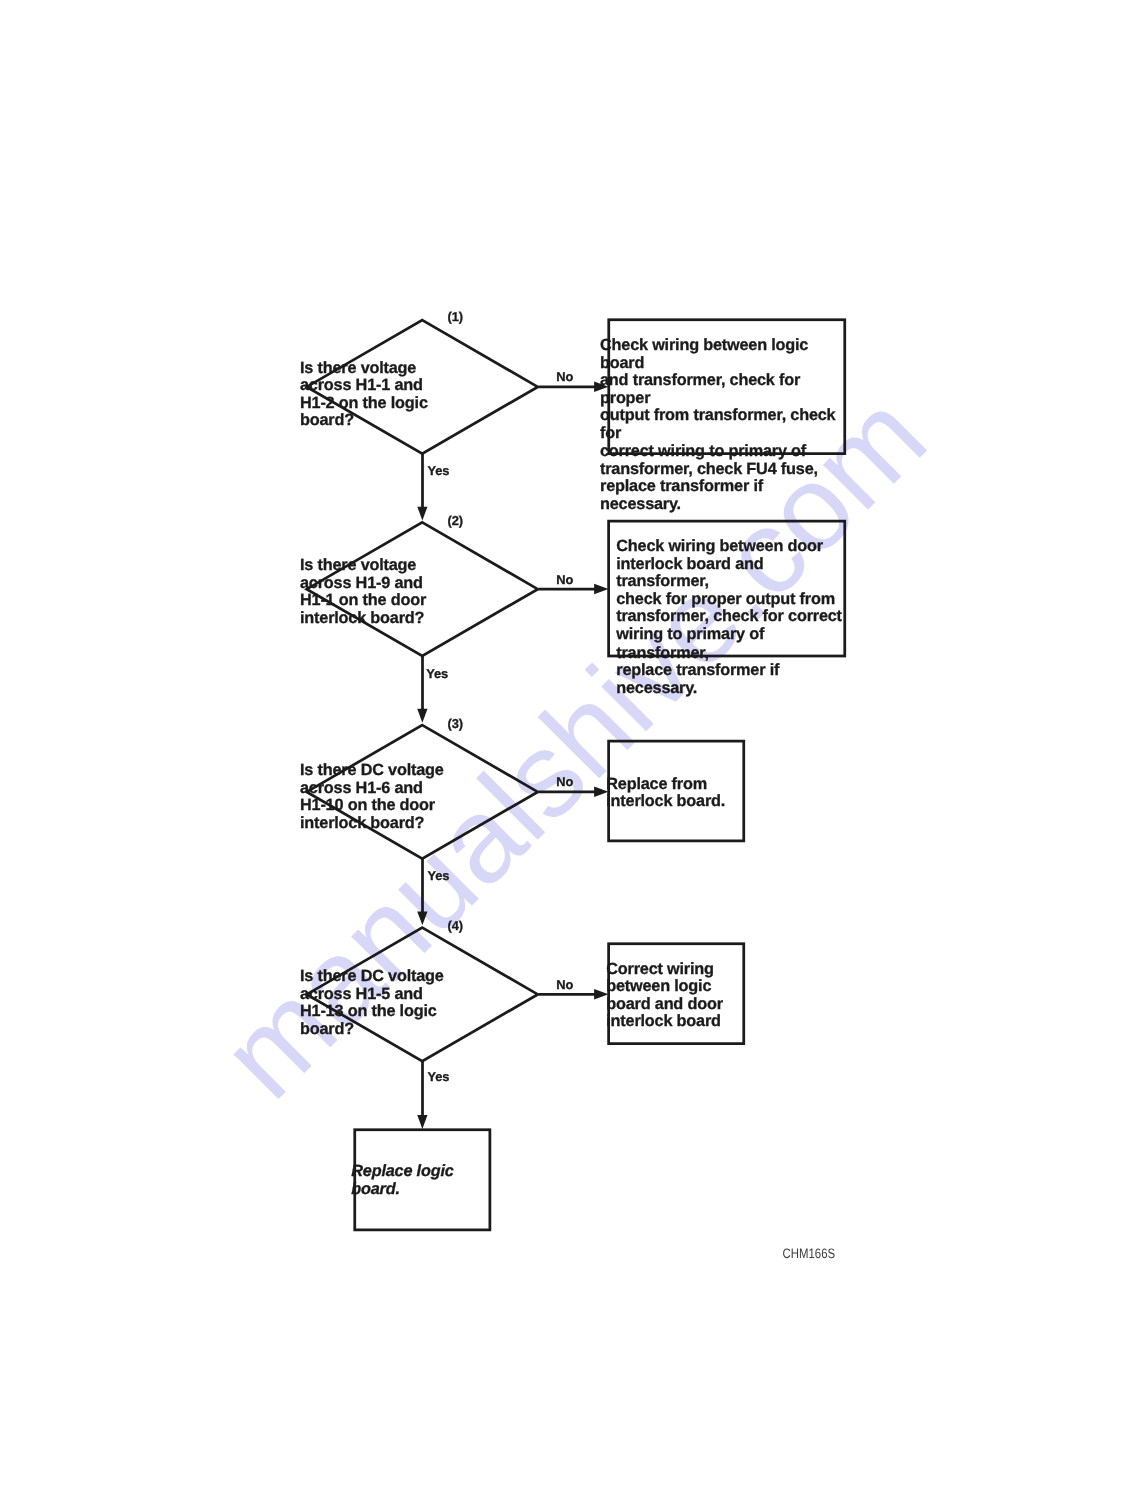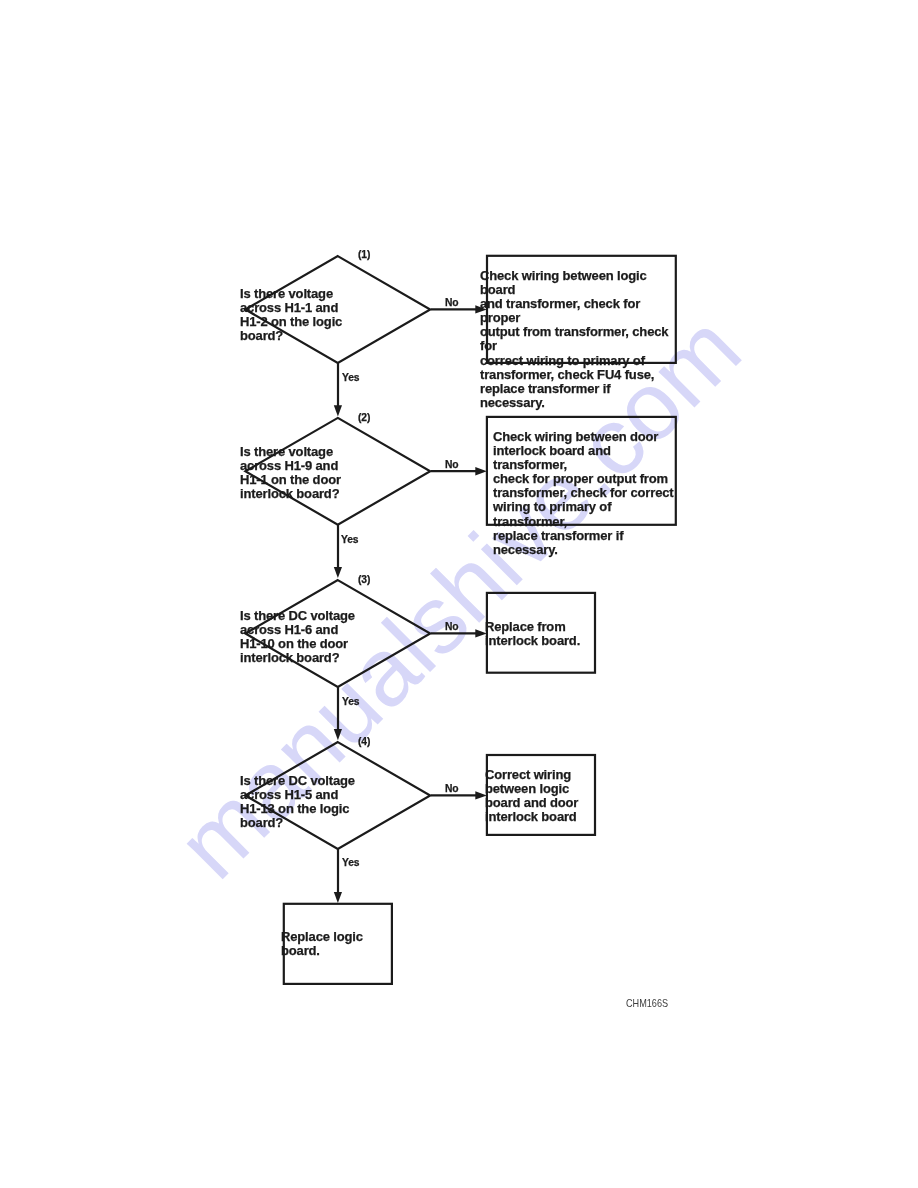--- a/index.html
+++ b/index.html
@@ -89,21 +89,21 @@
 check for proper output from
 transformer, check for correct
 wiring to primary of transformer,
 replace transformer if necessary.</div>
   <div class="txt" style="left:484.8px;top:620px;width:108px;">Replace from
 interlock board.</div>
   <div class="txt" style="left:484.8px;top:768.1px;width:121px;">Correct wiring
 between logic
 board and door
 interlock board</div>
-  <div class="txt" style="left:281.2px;top:930.2px;width:108px;">Replace logic
+  <div class="txt" style="left:281.2px;top:930.2px;width:108px;font-style:italic;">Replace logic
 board.</div>
 
   <div class="lbl" style="left:357.6px;top:250.4px;">(1)</div>
   <div class="lbl" style="left:357.8px;top:412.5px;">(2)</div>
   <div class="lbl" style="left:357.6px;top:574.5px;">(3)</div>
   <div class="lbl" style="left:357.6px;top:736.7px;">(4)</div>
 
   <div class="lbl" style="left:444.5px;top:297.5px;">No</div>
   <div class="lbl" style="left:444.6px;top:459.8px;">No</div>
   <div class="lbl" style="left:444.6px;top:621.7px;">No</div>

